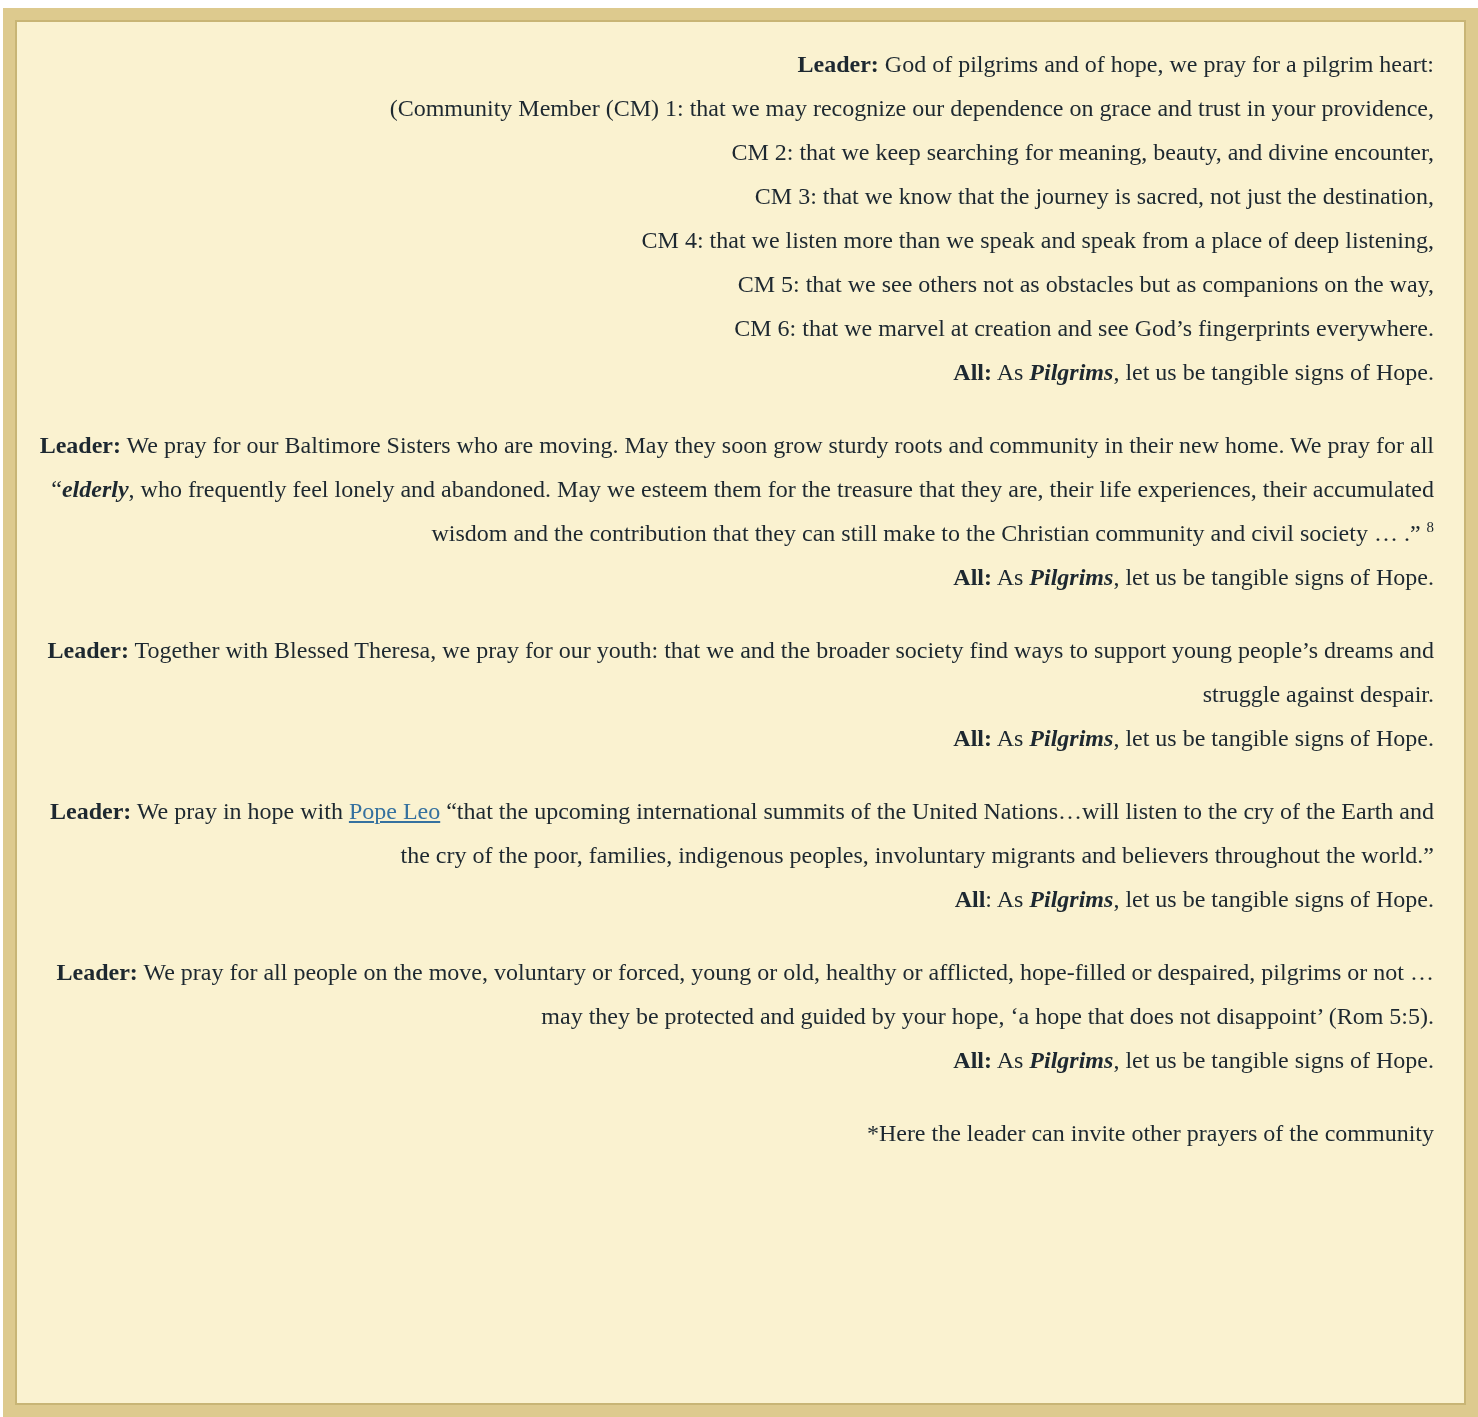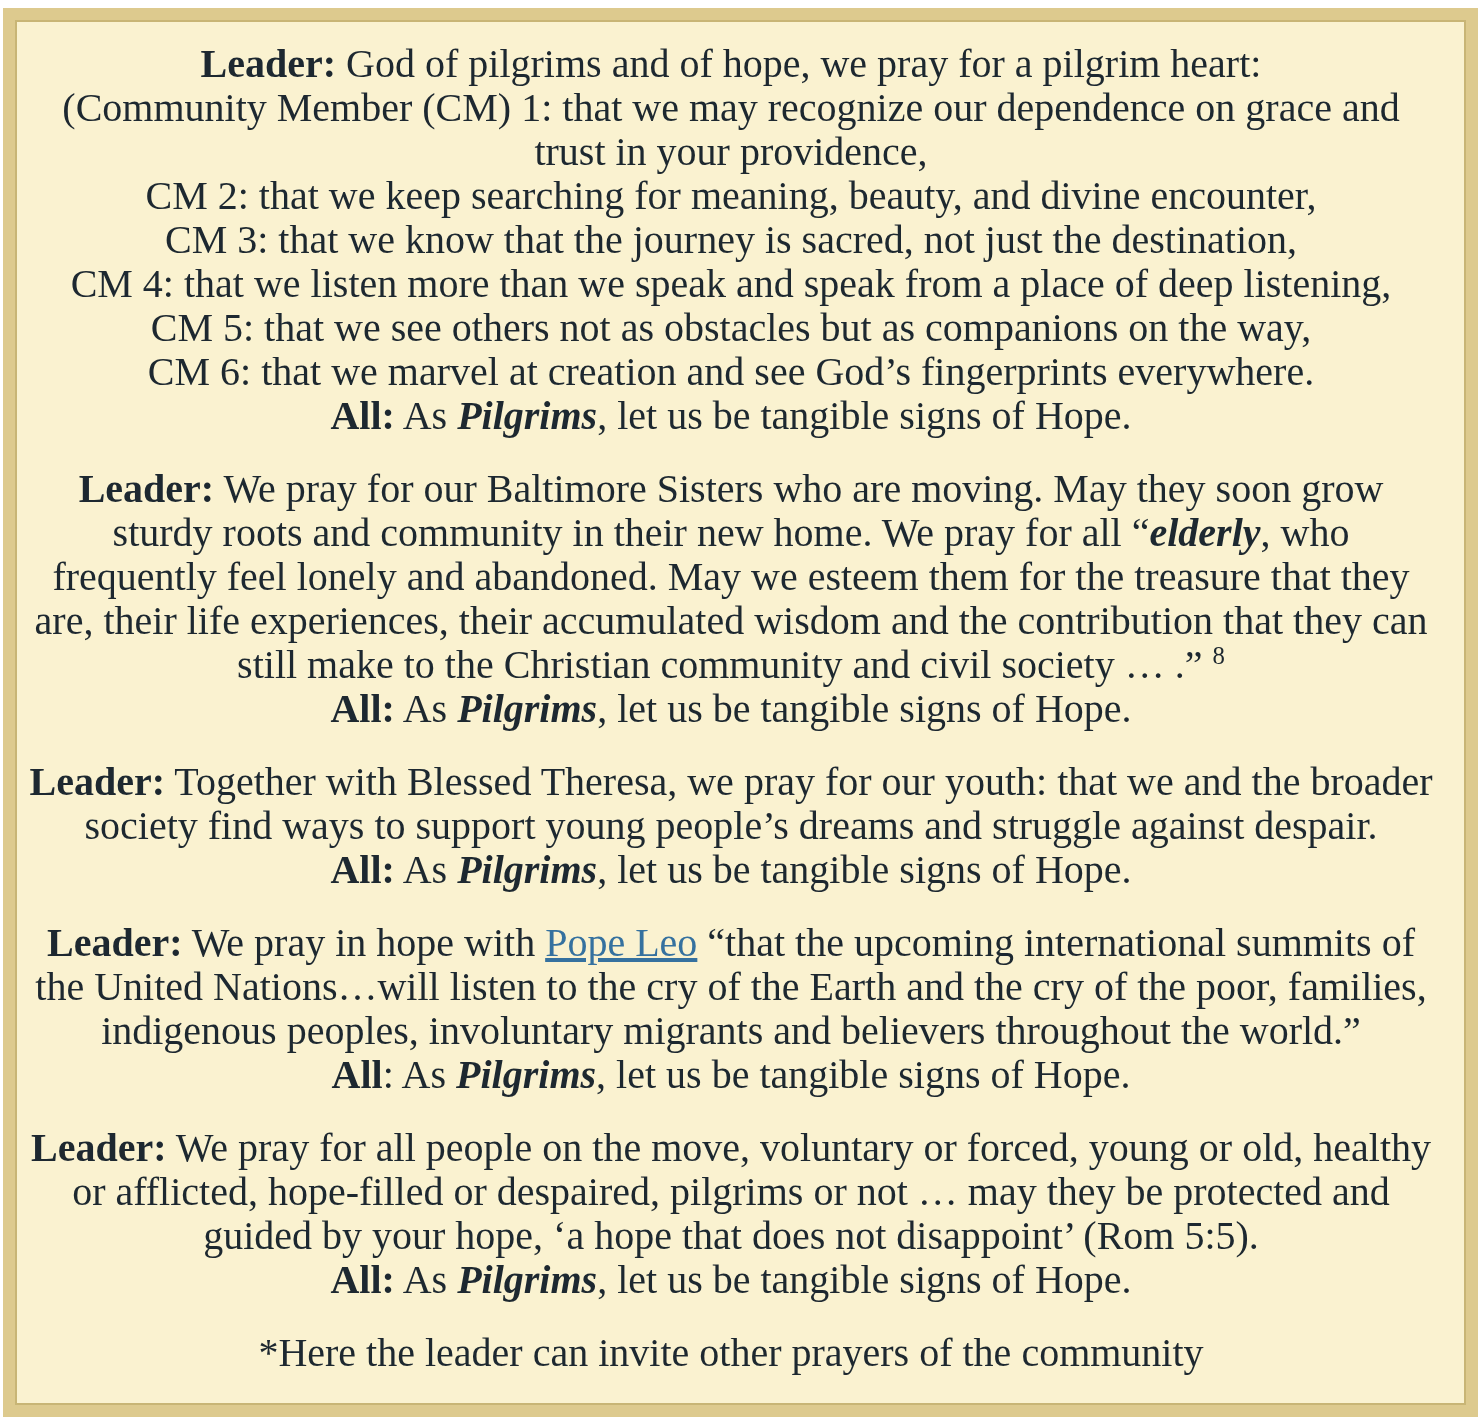--- a/index.html
+++ b/index.html
@@ -12,23 +12,23 @@
     position:absolute;left:3px;top:8px;width:1475px;height:1409px;
     box-sizing:border-box;
     background:var(--paper,#faf2d0);
     border:12px solid var(--frame,#ddca8e);
     box-shadow:inset 0 0 0 2px var(--frameline,#c8b575);
   }
   .content{
     box-sizing:border-box;
     padding:22px 32px 0 13px;
     color:var(--ink,#1d2830);
-    font-size:40px;
+    font-size:24px;
     line-height:44px;
-    text-align:center;
+    text-align:right;
   }
   p.para{margin:0 0 29px 0;}
   p.para:last-child{margin-bottom:0;margin-top:16px;}
   .b{font-weight:bold;}
   .i{font-style:italic;font-weight:bold;}
   a.doc-link{color:var(--link,#35719f);text-decoration:underline;cursor:pointer;}
   .sup{font-size:0.62em;vertical-align:super;line-height:0;}
 </style>
 </head>
 <body style="--page-bg: #ffffff; --paper: #faf2d0; --frame: #ddca8e; --frameline: #c8b575; --ink: #1d2830; --link: #35719f;">

